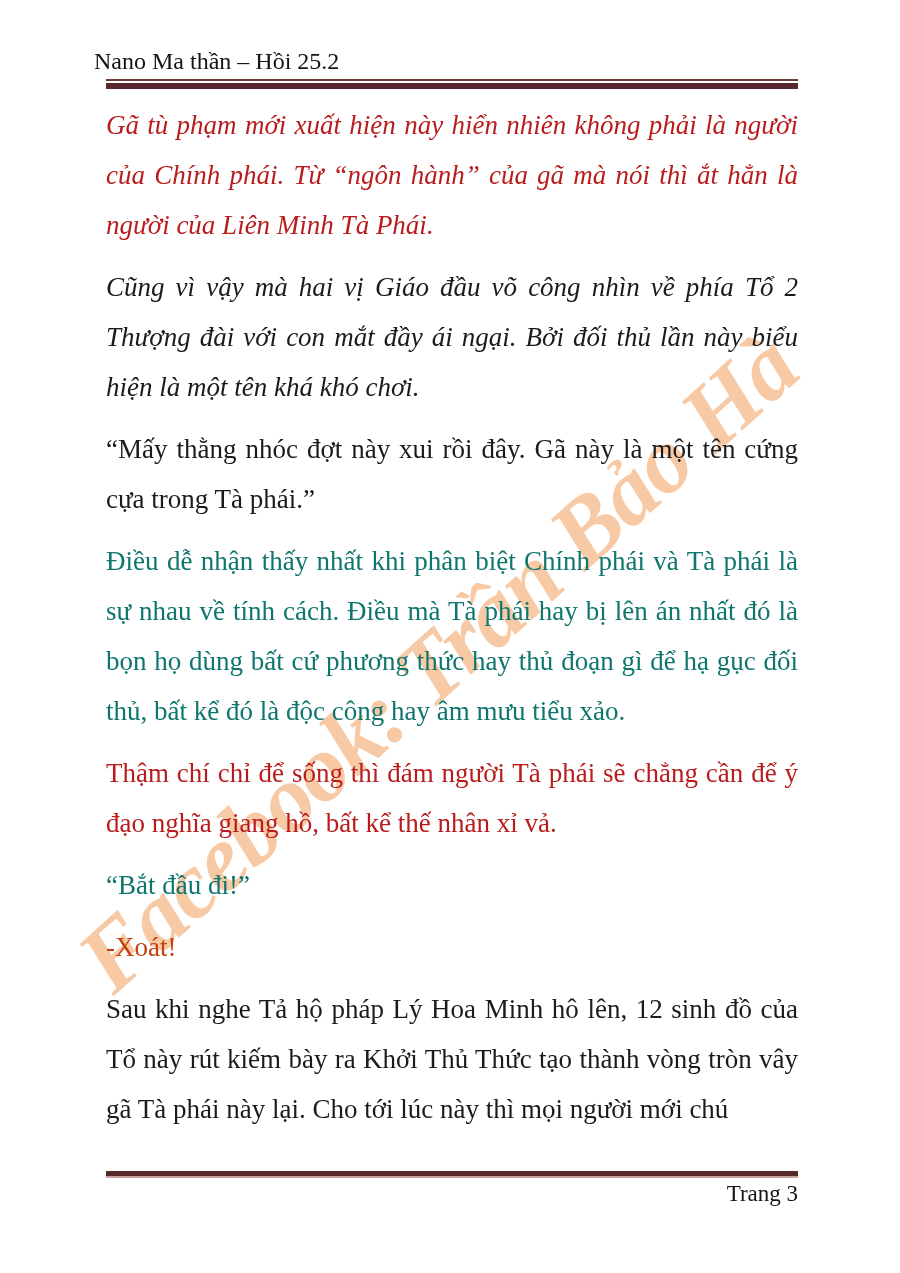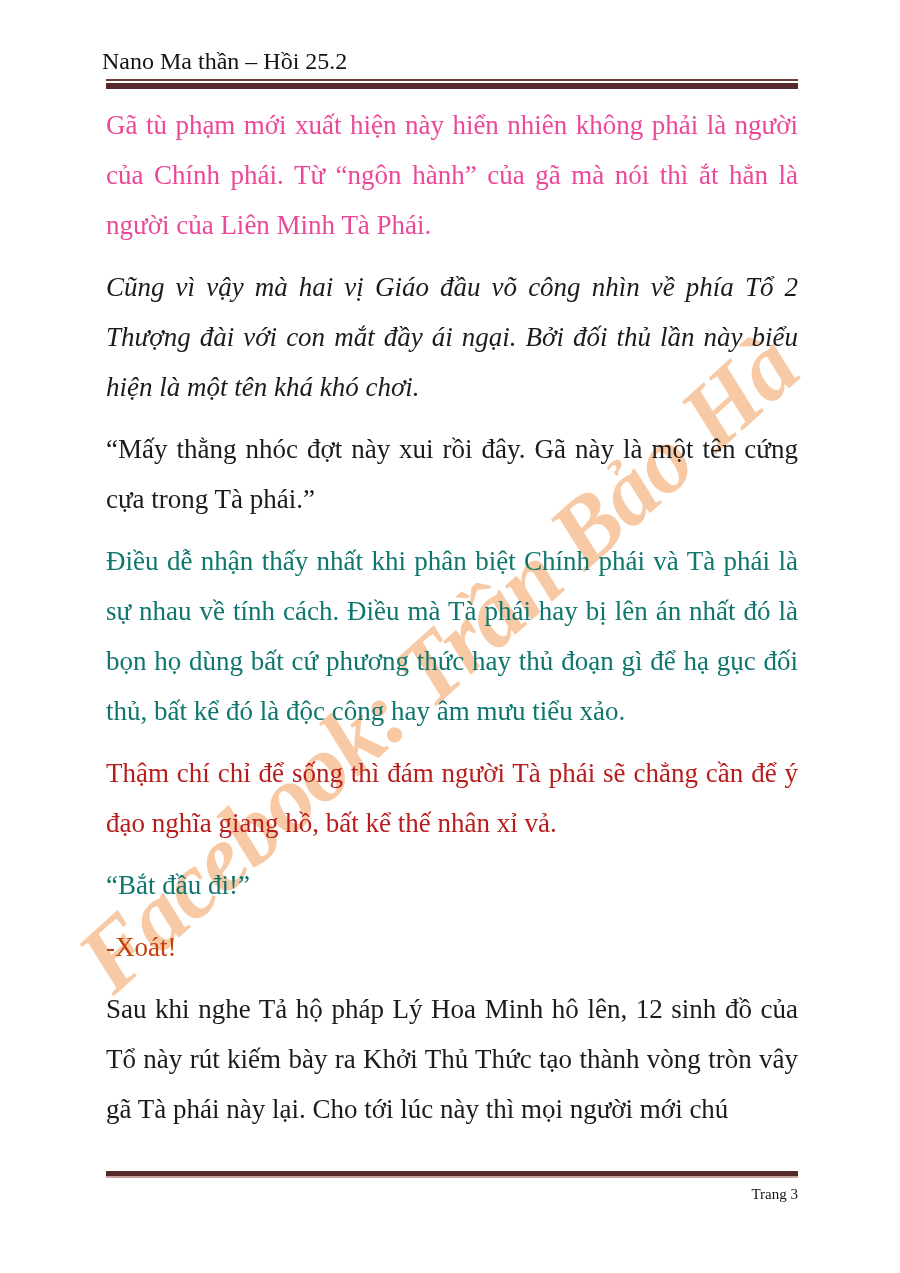--- a/index.html
+++ b/index.html
@@ -9,60 +9,60 @@
   }
   
   .watermark {
     position:absolute; left:437px; top:662px; z-index:0;
     transform:translate(-50%,-50%) rotate(-42deg);
     font-size:94px; font-style:italic; font-weight:bold;
     white-space:nowrap; letter-spacing:-1px; opacity:0.95;
     pointer-events:none;
   }
   .header {
-    position:absolute; left:102px; right:102px; top:46px; z-index:2;
+    position:absolute; left:94px; right:102px; top:46px; z-index:2;
     display:flex; justify-content:space-between; align-items:baseline;
     font-size:24px; line-height:30px; color:#141414;
   }
   .header-rule { position:absolute; left:106px; right:102px; top:79px; z-index:2; }
   .header-rule .rule-thin  { height:2px; margin-bottom:2px; }
   .header-rule .rule-thick { height:6px; }
   .content {
     position:absolute; left:106px; width:692px; top:100px; z-index:1;
   }
   .content p {
     margin:0 0 12px 0; font-size:27px; line-height:50px;
     text-align:justify; text-justify:inter-word;
   }
   .footer-rule { position:absolute; left:106px; right:102px; top:1171px; z-index:2; }
   .footer-rule .rule-thick { height:5px; }
   .footer-rule .rule-thin  { height:2px; }
   .footer-text {
     position:absolute; right:102px; top:1180px; z-index:2;
-    font-size:15px; line-height:28px; color:#141414;
+    font-size:23px; line-height:28px; color:#141414;
   }
 </style>
 </head>
 <body>
 
 <div class="page">
 
   <div class="watermark" style="color: rgb(247, 199, 160);">Facebook: Trần Bảo Hà</div>
 
   <div class="header">
     <span>Nano Ma thần – Hồi 25.2</span>
   </div>
 
   <div class="header-rule">
     <div class="rule-thin" style="background: rgb(109, 60, 56);"></div>
     <div class="rule-thick" style="background: rgb(87, 41, 42);"></div>
   </div>
 
   <div class="content">
-    <p style="color: #ec4899;">Gã tù phạm mới xuất hiện này hiển nhiên không phải là người của Chính phái. Từ “ngôn hành” của gã mà nói thì ắt hẳn là người của Liên Minh Tà Phái.</p>
+    <p style="color: #b91c1c; font-style: italic;">Gã tù phạm mới xuất hiện này hiển nhiên không phải là người của Chính phái. Từ “ngôn hành” của gã mà nói thì ắt hẳn là người của Liên Minh Tà Phái.</p>
     <p style="color: rgb(27, 27, 27); font-style: italic;">Cũng vì vậy mà hai vị Giáo đầu võ công nhìn về phía Tổ 2 Thượng đài với con mắt đầy ái ngại. Bởi đối thủ lần này biểu hiện là một tên khá khó chơi.</p>
     <p style="color: rgb(27, 27, 27);">“Mấy thằng nhóc đợt này xui rồi đây. Gã này là một tên cứng cựa trong Tà phái.”</p>
     <p style="color: #0f766e;">Điều dễ nhận thấy nhất khi phân biệt Chính phái và Tà phái là sự nhau về tính cách. Điều mà Tà phái hay bị lên án nhất đó là bọn họ dùng bất cứ phương thức hay thủ đoạn gì để hạ gục đối thủ, bất kể đó là độc công hay âm mưu tiểu xảo.</p>
     <p style="color: #b91c1c;">Thậm chí chỉ để sống thì đám người Tà phái sẽ chẳng cần để ý đạo nghĩa giang hồ, bất kể thế nhân xỉ vả.</p>
     <p style="color: #0f766e;">“Bắt đầu đi!”</p>
     <p style="color: #c2410c;">-Xoát!</p>
     <p style="color: rgb(27, 27, 27);">Sau khi nghe Tả hộ pháp Lý Hoa Minh hô lên, 12 sinh đồ của Tổ này rút kiếm bày ra Khởi Thủ Thức tạo thành vòng tròn vây gã Tà phái này lại. Cho tới lúc này thì mọi người mới chú</p>
   </div>
 
   <div class="footer-rule">

